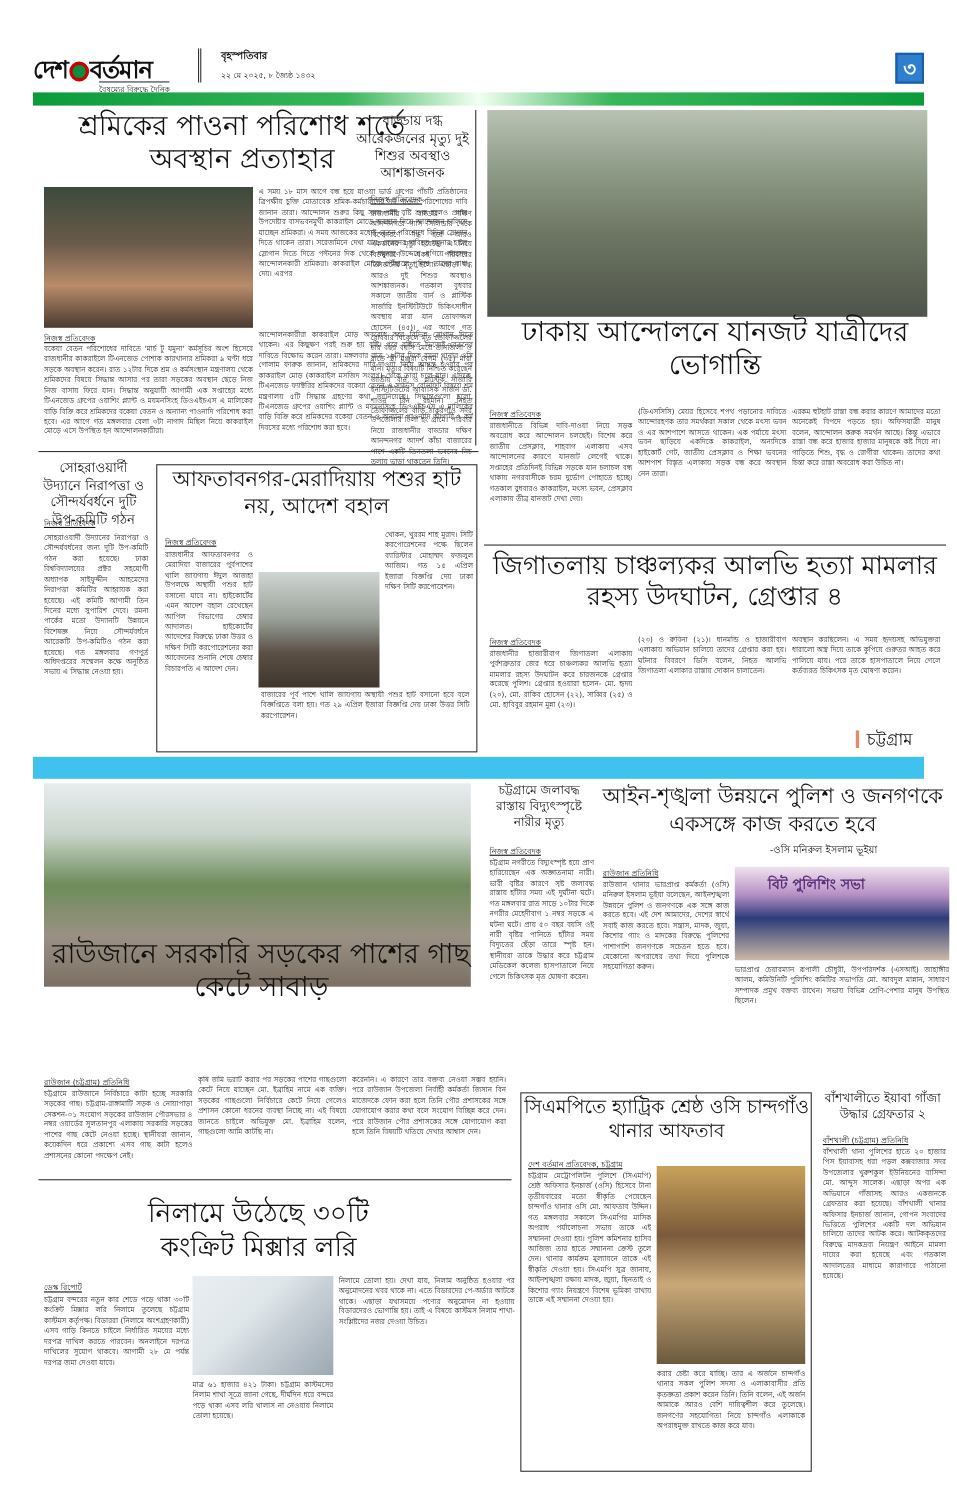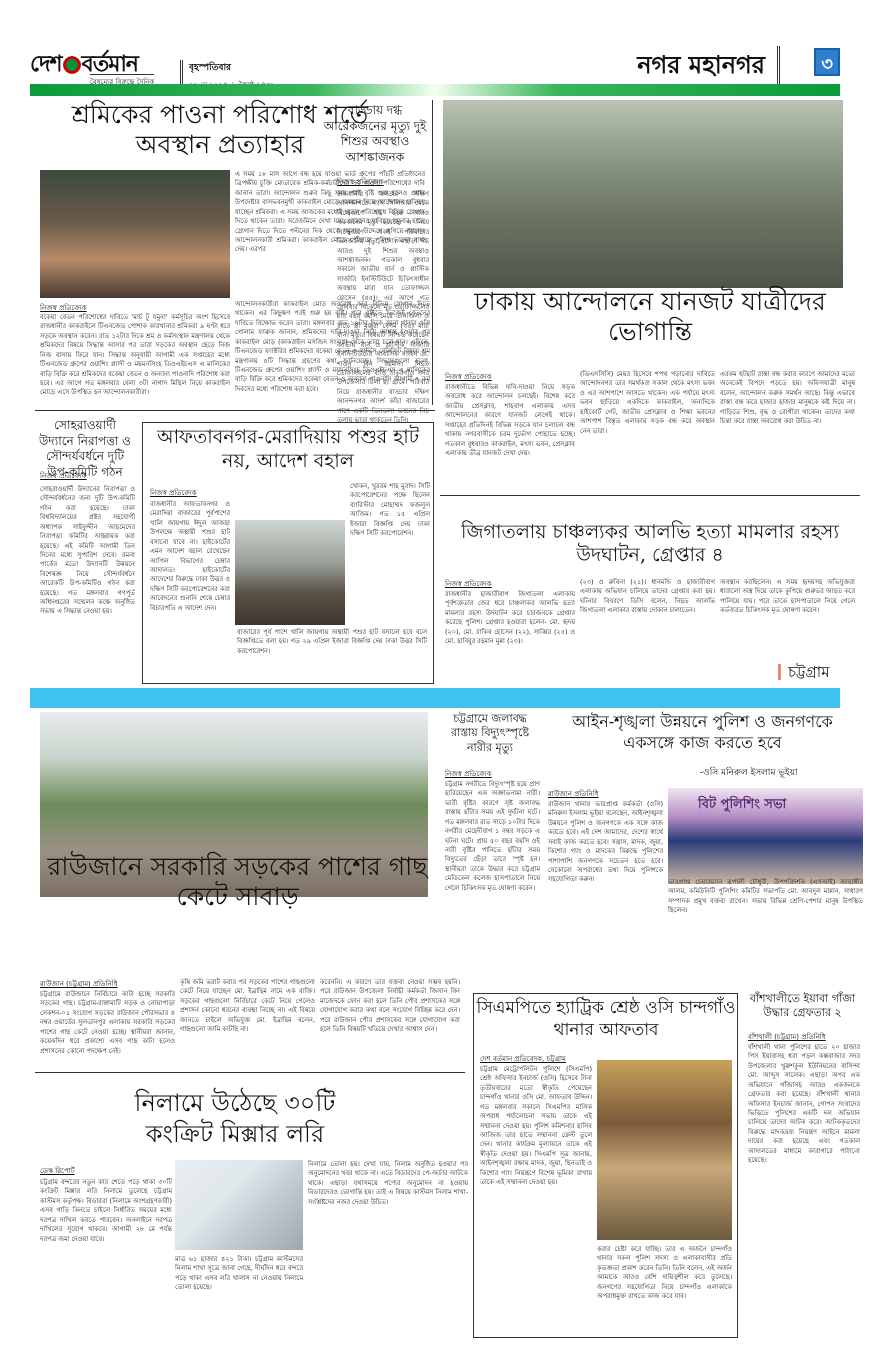--- a/index.html
+++ b/index.html
@@ -2,21 +2,21 @@
 <html><head>
 <meta charset="utf-8">
 <style>
 *{box-sizing:border-box;margin:0;padding:0}
 body{width:870px;height:1352px;background:#fff;font-family:"DejaVu Sans",sans-serif;color:#111;position:relative;overflow:hidden}
 .abs{position:absolute}
 .masthead{left:30px;top:40px;width:810px;height:55px}
 .logo{left:0;top:6px;font-size:22px;font-weight:bold;color:#111;letter-spacing:-1px;font-family:"DejaVu Serif",serif}
 .logo .dot{display:inline-block;width:18px;height:18px;border-radius:50%;background:#0a8f3c;border:3px solid #c00;vertical-align:middle;margin:0 1px}
 .tagline{left:60px;top:34px;font-size:7px;color:#222;border-top:1px solid #333;padding-top:1px}
-.datebox{left:150px;top:20px;border-left:3px double #333;padding-left:6px}
+.datebox{left:150px;top:4px;border-left:3px double #333;padding-left:18px}
 .day{font-size:9px;font-weight:bold}
 .date{font-size:7px;margin-top:4px}
 .section-title{right:60px;top:6px;font-size:24px;font-weight:bold;font-family:"DejaVu Serif",serif;border-right:3px double #333;padding-right:12px}
 .pagenum{right:0;top:8px;width:26px;height:28px;background:#2f7fd0;color:#fff;font-size:18px;font-weight:bold;text-align:center;line-height:28px;border:2px solid #1c5ea8}
 .greenbar{left:30px;top:84px;width:810px;height:12px;background:linear-gradient(90deg,#0a9b3a 0%,#39b55a 35%,#f2fff2 50%,#39b55a 65%,#0a9b3a 100%)}
 .headline{font-family:"DejaVu Serif",serif;text-align:center;line-height:1.2;color:#111}
 .h-big{font-size:25px}
 .h-small{font-size:13px;line-height:1.3}
 .byline{font-size:7px;font-weight:normal;text-decoration:underline}
 .body{font-size:6.5px;line-height:1.45;text-align:justify;color:#222}
@@ -39,21 +39,20 @@
 
 <div class="abs masthead">
   <div class="abs logo">
     <span>দেশ</span><span class="dot"></span><span>বর্তমান</span>
   </div>
   <div class="abs tagline">বৈষম্যের বিরুদ্ধে দৈনিক</div>
   <div class="abs datebox">
     <div class="day">বৃহস্পতিবার</div>
     <div class="date">২২ মে ২০২৫, ৮ জ্যৈষ্ঠ ১৪৩২</div>
   </div>
-  <div class="abs section-title">নগর মহানগর</div>
   <div class="abs pagenum">৩</div>
 </div>
 <div class="abs greenbar"></div>
 
 <div class="abs headline h-big" style="left:35px;top:100px;width:370px;">শ্রমিকের পাওনা পরিশোধ শর্তে অবস্থান প্রত্যাহার</div>
 <div class="abs photo ph-crowd" style="left:40px;top:170px;width:190px;height:128px;"></div>
 <div class="abs body" style="left:235px;top:170px;width:190px;height:130px;overflow:hidden">এ সময় ১৮ মাস আগে বন্ধ হয়ে যাওয়া ভার্ড গ্রুপের পাঁচটি প্রতিষ্ঠানের ত্রিপক্ষীয় চুক্তি মোতাবেক শ্রমিক-কর্মচারীদের সব পাওনা পরিশোধের দাবি জানান তারা। আন্দোলন শুরুর কিছু সময় পরই বৃষ্টি শুরু হলেও প্রধান উপদেষ্টার বাসভবনমুখী কাকরাইল মোড়ে অবস্থান নিয়ে আন্দোলন চালিয়ে যাচ্ছেন শ্রমিকরা। এ সময় আজকের মধ্যেই বেতন পরিশোধে বিভিন্ন স্লোগান দিতে থাকেন তারা। সরেজমিনে দেখা যায়, বেতনের দাবিতে যমুনার হাতে স্লোগান দিতে দিতে পল্টনের দিক থেকে যমুনার উদ্দেশে এগিয়ে আসেন আন্দোলনকারী শ্রমিকরা। কাকরাইল মোড়ে পৌঁছালে পুলিশ তাদের বাধা দেয়। এরপর</div>
 <div class="abs byline" style="left:40px;top:302px;">নিজস্ব প্রতিবেদক</div>
 <div class="abs body" style="left:40px;top:313px;width:190px;height:97px;overflow:hidden">বকেয়া বেতন পরিশোধের দাবিতে 'মার্চ টু যমুনা' কর্মসূচির অংশ হিসেবে রাজধানীর কাকরাইলে টিএনজেড পোশাক কারখানার শ্রমিকরা ৯ ঘণ্টা ধরে সড়কে অবস্থান করেন। রাত ১২টার দিকে শ্রম ও কর্মসংস্থান মন্ত্রণালয় থেকে শ্রমিকদের বিষয়ে সিদ্ধান্ত আসার পর তারা সড়কের অবস্থান ছেড়ে নিজ নিজ বাসায় ফিরে যান। সিদ্ধান্ত অনুযায়ী আগামী এক সপ্তাহের মধ্যে টিএনজেড গ্রুপের ওয়াশিং প্ল্যান্ট ও ময়মনসিংহ ডিওএইচএস এ মালিকের বাড়ি বিক্রি করে শ্রমিকদের বকেয়া বেতন ও অন্যান্য পাওনাদি পরিশোধ করা হবে। এর আগে গত মঙ্গলবার বেলা ৩টা নাগাদ মিছিল নিয়ে কাকরাইল মোড়ে এসে উপস্থিত হন আন্দোলনকারীরা।</div>
 <div class="abs body" style="left:235px;top:300px;width:195px;height:110px;overflow:hidden">আন্দোলনকারীরা কাকরাইল মোড় অবরোধ করে বিভিন্ন স্লোগান দিতে থাকেন। এর কিছুক্ষণ পরই শুরু হয় বৃষ্টি। পরে বৃষ্টিতে ভিজেই বেতনের দাবিতে বিক্ষোভ করেন তারা। মঙ্গলবার রাত ১২টার দিকে রমনা থানার ওসি গোলাম ফারুক জানান, শ্রমিকদের দাবি-দাওয়া নিয়ে আশ্বস্ত হওয়ার পর কাকরাইল মোড় (কাকরাইল মসজিদ সংলগ্ন) থেকে তারা চলে যান। এদিকে, টিএনজেড ফ্যাক্টরির শ্রমিকদের বকেয়া বেতন ও সার্ভিস বেনিফিট বিষয়ে শ্রম মন্ত্রণালয় ৫টি সিদ্ধান্ত গ্রহণের কথা জানিয়েছে। সিদ্ধান্তগুলো হলো, টিএনজেড গ্রুপের ওয়াশিং প্ল্যান্ট ও ময়মনসিংহ ডিওএইচএস এ মালিকের বাড়ি বিক্রি করে শ্রমিকদের বকেয়া বেতন ও অন্যান্য পাওনাদি আগামী ৭ কর্ম দিবসের মধ্যে পরিশোধ করা হবে।</div>
@@ -61,63 +60,63 @@
 <div class="abs vline" style="left:432px;top:100px;height:305px"></div>
 
 <div class="abs headline h-small" style="left:320px;top:103px;width:110px;font-size:12px">বাড্ডায় দগ্ধ আরেকজনের মৃত্যু দুই শিশুর অবস্থাও আশঙ্কাজনক</div>
 <div class="abs byline" style="left:337px;top:176px;">নিজস্ব প্রতিবেদক</div>
 <div class="abs body" style="left:337px;top:190px;width:92px;height:250px;overflow:hidden">রাজধানীর বাড্ডার দক্ষিণ আনন্দনগরে গ্যাস সিলিন্ডার থেকে বিস্ফোরণে দগ্ধ হয়ে আরও একজনের মৃত্যু হয়েছে। এ নিয়ে বিস্ফোরণে একই পরিবারের তিনজনের মৃত্যু হলো। এছাড়া দগ্ধ আরও দুই শিশুর অবস্থাও আশঙ্কাজনক। গতকাল বুধবার সকালে জাতীয় বার্ন ও প্লাস্টিক সার্জারি ইনস্টিটিউটে চিকিৎসাধীন অবস্থায় মারা যান তোফাজ্জল হোসেন (৪৫)। এর আগে গত রোববার বিকেলে মৃত তোফাজ্জলের চার বছর বয়সি মেয়ে তানজিলা ও রাতে স্ত্রী মঞ্জুরা বেগম (৩৫) মারা যান। মৃত্যুর বিষয়টি নিশ্চিত করেছেন জাতীয় বার্ন ও প্লাস্টিক সার্জারি ইনস্টিটিউটের আবাসিক সার্জন ডা. শাওন বিন রহমান। নিহত তোফাজ্জলের বাড়ি ঠাকুরগাঁও সদর উপজেলার চিলা হং গ্রামে। পরিবার নিয়ে রাজধানীর বাড্ডার দক্ষিণ আনন্দনগর আদর্শ কাঁচা বাজারের পাশে একটি তিনতলা ভবনের নিচ তলায় ভাড়া থাকতেন তিনি।</div>
 
 <div class="abs photo ph-road" style="left:443px;top:100px;width:400px;height:188px;"></div>
 <div class="abs headline h-big" style="left:440px;top:287px;width:420px;">ঢাকায় আন্দোলনে যানজট যাত্রীদের ভোগান্তি</div>
 <div class="abs byline" style="left:445px;top:371px;">নিজস্ব প্রতিবেদক</div>
 <div class="abs body" style="left:445px;top:383px;width:130px;height:105px;overflow:hidden">রাজধানীতে বিভিন্ন দাবি-দাওয়া নিয়ে সড়ক অবরোধ করে আন্দোলন চলছেই। বিশেষ করে জাতীয় প্রেসক্লাব, শাহবাগ এলাকায় এসব আন্দোলনের কারণে যানজট লেগেই থাকে। সপ্তাহের প্রতিদিনই বিভিন্ন সড়কে যান চলাচল বন্ধ থাকায় নগরবাসীকে চরম দুর্ভোগ পোহাতে হচ্ছে। গতকাল বুধবারও কাকরাইল, মৎস্য ভবন, প্রেসক্লাব এলাকায় তীব্র যানজট দেখা দেয়।</div>
-<div class="abs body" style="left:580px;top:370px;width:135px;height:118px;overflow:hidden">(ডিএসসিসি) মেয়র হিসেবে শপথ পড়ানোর দাবিতে আন্দোদনগর তার সমর্থকরা সকাল থেকে মৎস্য ভবন ও এর আশপাশে আসতে থাকেন। এক পর্যায়ে মৎস্য ভবন ছাড়িয়ে একদিকে কাকরাইল, অন্যদিকে হাইকোর্ট গেট, জাতীয় প্রেসক্লাব ও শিক্ষা ভবনের আশপাশ বিস্তৃত এলাকায় সড়ক বন্ধ করে অবস্থান নেন তারা।</div>
+<div class="abs body" style="left:580px;top:370px;width:135px;height:118px;overflow:hidden">(ডিএসসিসি) মেয়র হিসেবে শপথ পড়ানোর দাবিতে আন্দোরহণক তার সমর্থকরা সকাল থেকে মৎস্য ভবন ও এর আশপাশে আসতে থাকেন। এক পর্যায়ে মৎস্য ভবন ছাড়িয়ে একদিকে কাকরাইল, অন্যদিকে হাইকোর্ট গেট, জাতীয় প্রেসক্লাব ও শিক্ষা ভবনের আশপাশ বিস্তৃত এলাকায় সড়ক বন্ধ করে অবস্থান নেন তারা।</div>
 <div class="abs body" style="left:720px;top:370px;width:135px;height:118px;overflow:hidden">এরকম হুটহাট রাস্তা বন্ধ করার কারণে আমাদের মতো অনেকেই বিপদে পড়তে হয়। অফিসযাত্রী মানুষ বলেন, আন্দোলন করুক সমর্থন আছে। কিন্তু এভাবে রাস্তা বন্ধ করে হাজার হাজার মানুষকে কষ্ট দিয়ে না। গাড়িতে শিশু, বৃদ্ধ ও রোগীরা থাকেন। তাদের কথা চিন্তা করে রাস্তা অবরোধ করা উচিত না।</div>
 
 <div class="abs hline" style="left:35px;top:410px;width:400px"></div>
 <div class="abs headline h-small" style="left:35px;top:418px;width:100px;font-size:12px">সোহরাওয়ার্দী উদ্যানে নিরাপত্তা ও সৌন্দর্যবর্ধনে দুটি উপ-কমিটি গঠন</div>
 <div class="abs byline" style="left:40px;top:470px;">নিজস্ব প্রতিবেদক</div>
 <div class="abs body" style="left:40px;top:485px;width:95px;height:195px;overflow:hidden">সোহরাওয়ার্দী উদ্যানের নিরাপত্তা ও সৌন্দর্যবর্ধনের জন্য দুটি উপ-কমিটি গঠন করা হয়েছে। ঢাকা বিশ্ববিদ্যালয়ের প্রক্টর সহযোগী অধ্যাপক সাইফুদ্দীন আহমেদের নিরাপত্তা কমিটির আহ্বায়ক করা হয়েছে। এই কমিটি আগামী তিন দিনের মধ্যে সুপারিশ দেবে। রমনা পার্কের মতো উদ্যানটি উন্নয়নে বিশেষজ্ঞ নিয়ে সৌন্দর্যবর্ধনে আরেকটি উপ-কমিটিও গঠন করা হয়েছে। গত মঙ্গলবার গণপূর্ত অধিদপ্তরের সম্মেলন কক্ষে অনুষ্ঠিত সভায় এ সিদ্ধান্ত নেওয়া হয়।</div>
 
 <div class="abs box" style="left:142px;top:422px;width:292px;height:262px"></div>
 <div class="abs headline" style="left:145px;top:425px;width:286px;font-size:19px;line-height:1.25">আফতাবনগর-মেরাদিয়ায় পশুর হাট নয়, আদেশ বহাল</div>
 <div class="abs byline" style="left:150px;top:487px;">নিজস্ব প্রতিবেদক</div>
 <div class="abs body" style="left:150px;top:500px;width:80px;height:178px;overflow:hidden">রাজধানীর আফতাবনগর ও মেরাদিয়া বাজারের পূর্বপাশের খালি জায়গায় ঈদুল আজহা উপলক্ষে অস্থায়ী পশুর হাট বসানো যাবে না। হাইকোর্টের এমন আদেশ বহাল রেখেছেন আপিল বিভাগের চেম্বার আদালত। হাইকোর্টের আদেশের বিরুদ্ধে ঢাকা উত্তর ও দক্ষিণ সিটি করপোরেশনের করা আবেদনের শুনানি শেষে চেম্বার বিচারপতি এ আদেশ দেন।</div>
 <div class="abs photo ph-cattle" style="left:235px;top:520px;width:110px;height:105px;"></div>
 <div class="abs body" style="left:350px;top:482px;width:80px;height:140px;overflow:hidden">খোকন, খুররম শাহ মুরাদ। সিটি করপোরেশনের পক্ষে ছিলেন ব্যারিস্টার মোহাম্মদ ফজলুল আজিম। গত ১৫ এপ্রিল ইজারা বিজ্ঞপ্তি দেয় ঢাকা দক্ষিণ সিটি করপোরেশন।</div>
 <div class="abs body" style="left:237px;top:628px;width:190px;height:50px;overflow:hidden">বাজারের পূর্ব পাশে খালি জায়গায় অস্থায়ী পশুর হাট বসানো হবে বলে বিজ্ঞপ্তিতে বলা হয়। গত ২৯ এপ্রিল ইজারা বিজ্ঞপ্তি দেয় ঢাকা উত্তর সিটি করপোরেশন।</div>
 
 <div class="abs hline" style="left:440px;top:495px;width:420px"></div>
-<div class="abs headline h-big" style="left:445px;top:520px;width:410px;font-size:19px">জিগাতলায় চাঞ্চল্যকর আলভি হত্যা মামলার রহস্য উদঘাটন, গ্রেপ্তার ৪</div>
+<div class="abs headline h-big" style="left:445px;top:502px;width:410px;font-size:23px">জিগাতলায় চাঞ্চল্যকর আলভি হত্যা মামলার রহস্য উদঘাটন, গ্রেপ্তার ৪</div>
 <div class="abs byline" style="left:445px;top:578px;">নিজস্ব প্রতিবেদক</div>
 <div class="abs body" style="left:445px;top:590px;width:130px;height:90px;overflow:hidden">রাজধানীর হাজারীবাগ জিগাতলা এলাকায় পূর্বশত্রুতার জের ধরে চাঞ্চল্যকর আলভি হত্যা মামলার রহস্য উদঘাটন করে চারজনকে গ্রেপ্তার করেছে পুলিশ। গ্রেপ্তার হওয়ারা হলেন- মো. হৃদয় (২০), মো. রাকিব হোসেন (২২), সাব্বির (২৫) ও মো. হাবিবুর রহমান মুন্না (২৩)।</div>
 <div class="abs body" style="left:580px;top:578px;width:135px;height:100px;overflow:hidden">(২৩) ও রুবিনা (২১)। ধানমন্ডি ও হাজারীবাগ এলাকায় অভিযান চালিয়ে তাদের গ্রেপ্তার করা হয়। ঘটনার বিবরণে ডিসি বলেন, নিহত আলভি জিগাতলা এলাকার রাস্তায় দোকান চালাতেন।</div>
 <div class="abs body" style="left:720px;top:578px;width:135px;height:100px;overflow:hidden">অবস্থান করছিলেন। এ সময় হৃদয়সহ অভিযুক্তরা ধারালো অস্ত্র দিয়ে তাকে কুপিয়ে গুরুতর আহত করে পালিয়ে যায়। পরে তাকে হাসপাতালে নিয়ে গেলে কর্তব্যরত চিকিৎসক মৃত ঘোষণা করেন।</div>
 
 <div class="abs orangebar" style="left:778px;top:664px;width:3px;height:16px"></div>
 <div class="abs" style="left:788px;top:660px;font-size:15px;font-weight:normal;font-family:'DejaVu Serif',serif">চট্টগ্রাম</div>
 <div class="abs cyanbar" style="left:30px;top:688px;width:810px;height:20px"></div>
 
 <div class="abs photo ph-trees" style="left:40px;top:712px;width:388px;height:185px;"></div>
 <div class="abs headline h-big" style="left:35px;top:852px;width:405px;font-size:25px">রাউজানে সরকারি সড়কের পাশের গাছ কেটে সাবাড়</div>
 <div class="abs byline" style="left:40px;top:978px;">রাউজান (চট্টগ্রাম) প্রতিনিধি</div>
 <div class="abs body" style="left:40px;top:990px;width:135px;height:75px;overflow:hidden">চট্টগ্রামে রাউজানে নির্বিচারে কাটা হচ্ছে সরকারি সড়কের গাছ। চট্টগ্রাম-রাঙ্গামাটি সড়ক ও নোয়াপাড়া সেকশন-০১ সংযোগ সড়কের রাউজান পৌরসভার ৪ নম্বর ওয়ার্ডের সুলতানপুর এলাকায় সরকারি সড়কের পাশের গাছ কেটে নেওয়া হচ্ছে। স্থানীয়রা জানান, কয়েকদিন ধরে প্রকাশ্যে এসব গাছ কাটা হলেও প্রশাসনের কোনো পদক্ষেপ নেই।</div>
 <div class="abs body" style="left:180px;top:978px;width:135px;height:87px;overflow:hidden">কৃষি জমি ভরাট করার পর সড়কের পাশের গাছগুলো কেটে নিয়ে যাচ্ছেন মো. ইব্রাহিম নামে এক ব্যক্তি। সড়কের গাছগুলো নির্বিচারে কেটে নিয়ে গেলেও প্রশাসন কোনো ধরনের ব্যবস্থা নিচ্ছে না। এই বিষয়ে জানতে চাইলে অভিযুক্ত মো. ইব্রাহিম বলেন, গাছগুলো আমি কাটছি না।</div>
 <div class="abs body" style="left:320px;top:978px;width:140px;height:87px;overflow:hidden">করেননি। এ কারণে তার বক্তব্য নেওয়া সম্ভব হয়নি। পরে রাউজান উপজেলা নির্বাহী কর্মকর্তা জিসান বিন মাজেদকে ফোন করা হলে তিনি পৌর প্রশাসকের সঙ্গে যোগাযোগ করার কথা বলে সংযোগ বিচ্ছিন্ন করে দেন। পরে রাউজান পৌর প্রশাসকের সঙ্গে যোগাযোগ করা হলে তিনি বিষয়টি খতিয়ে দেখার আশ্বাস দেন।</div>
 
 <div class="abs headline h-small" style="left:440px;top:712px;width:100px;font-size:11px">চট্টগ্রামে জলাবদ্ধ রাস্তায় বিদ্যুৎস্পৃষ্টে নারীর মৃত্যু</div>
 <div class="abs byline" style="left:445px;top:768px;">নিজস্ব প্রতিবেদক</div>
 <div class="abs body" style="left:445px;top:780px;width:95px;height:190px;overflow:hidden">চট্টগ্রাম নগরীতে বিদ্যুৎস্পৃষ্ট হয়ে প্রাণ হারিয়েছেন এক অজ্ঞাতনামা নারী। ভারী বৃষ্টির কারণে সৃষ্ট জলাবদ্ধ রাস্তায় হাঁটার সময় এই দুর্ঘটনা ঘটে। গত মঙ্গলবার রাত সাড়ে ১০টার দিকে নগরীর মেহেদীবাগ ১ নম্বর সড়কে এ ঘটনা ঘটে। প্রায় ৫০ বছর বয়সি ওই নারী বৃষ্টির পানিতে হাঁটার সময় বিদ্যুতের ছেঁড়া তারে স্পৃষ্ট হন। স্থানীয়রা তাকে উদ্ধার করে চট্টগ্রাম মেডিকেল কলেজ হাসপাতালে নিয়ে গেলে চিকিৎসক মৃত ঘোষণা করেন।</div>
 
-<div class="abs headline" style="left:545px;top:712px;width:315px;font-size:16px;line-height:1.3">আইন-শৃঙ্খলা উন্নয়নে পুলিশ ও জনগণকে একসঙ্গে কাজ করতে হবে</div>
+<div class="abs headline" style="left:545px;top:712px;width:315px;font-size:19px;line-height:1.3">আইন-শৃঙ্খলা উন্নয়নে পুলিশ ও জনগণকে একসঙ্গে কাজ করতে হবে</div>
 <div class="abs" style="left:700px;top:765px;font-size:9px;font-family:'DejaVu Serif',serif">-ওসি মনিরুল ইসলাম ভূইয়া</div>
 <div class="abs byline" style="left:548px;top:788px;">রাউজান প্রতিনিধি</div>
 <div class="abs body" style="left:548px;top:800px;width:115px;height:170px;overflow:hidden">রাউজান থানার ভারপ্রাপ্ত কর্মকর্তা (ওসি) মনিরুল ইসলাম ভূইয়া বলেছেন, আইনশৃঙ্খলা উন্নয়নে পুলিশ ও জনগণকে এক সঙ্গে কাজ করতে হবে। এই দেশ আমাদের, দেশের স্বার্থে সবাই কাজ করতে হবে। সন্ত্রাস, মাদক, জুয়া, কিশোর গ্যাং ও মাদকের বিরুদ্ধে পুলিশের পাশাপাশি জনগণকে সচেতন হতে হবে। যেকোনো অপরাধের তথ্য দিয়ে পুলিশকে সহযোগিতা করুন।</div>
-<div class="abs photo ph-police" style="left:668px;top:788px;width:195px;height:96px;">
+<div class="abs photo ph-police" style="left:668px;top:788px;width:195px;height:85px;">
   <div style="position:absolute;left:30px;top:6px;font-size:13px;color:#5a2d7a;font-weight:bold">বিট পুলিশিং সভা</div>
 </div>
 <div class="abs body" style="left:668px;top:878px;width:195px;height:92px;overflow:hidden">ভারপ্রাপ্ত চেয়ারম্যান রূপালী চৌধুরী, উপপরিদর্শক (এসআই) জাহাঙ্গীর আলম, কমিউনিটি পুলিশিং কমিটির সভাপতি মো. আবদুল মান্নান, সাধারণ সম্পাদক প্রমুখ বক্তব্য রাখেন। সভায় বিভিন্ন শ্রেণি-পেশার মানুষ উপস্থিত ছিলেন।</div>
 
 <div class="abs box" style="left:473px;top:993px;width:265px;height:345px"></div>
 <div class="abs headline" style="left:476px;top:996px;width:260px;font-size:17px;line-height:1.3">সিএমপিতে হ্যাট্রিক শ্রেষ্ঠ ওসি চান্দগাঁও থানার আফতাব</div>
 <div class="abs byline" style="left:480px;top:1053px;">দেশ বর্তমান প্রতিবেদক, চট্টগ্রাম</div>
 <div class="abs body" style="left:480px;top:1065px;width:112px;height:270px;overflow:hidden">চট্টগ্রাম মেট্রোপলিটন পুলিশে (সিএমপি) শ্রেষ্ঠ অফিসার ইনচার্জ (ওসি) হিসেবে টানা তৃতীয়বারের মতো স্বীকৃতি পেয়েছেন চান্দগাঁও থানার ওসি মো. আফতাব উদ্দিন। গত মঙ্গলবার সকালে সিএমপির মাসিক অপরাধ পর্যালোচনা সভায় তাকে এই সম্মাননা দেওয়া হয়। পুলিশ কমিশনার হাসিব আজিজ তার হাতে সম্মাননা ক্রেস্ট তুলে দেন। থানার কার্যক্রম মূল্যায়নে তাকে এই স্বীকৃতি দেওয়া হয়। সিএমপি সূত্র জানায়, আইনশৃঙ্খলা রক্ষায় মাদক, জুয়া, ছিনতাই ও কিশোর গ্যাং নিয়ন্ত্রণে বিশেষ ভূমিকা রাখায় তাকে এই সম্মাননা দেওয়া হয়।</div>
 <div class="abs photo ph-officer" style="left:597px;top:1060px;width:135px;height:180px;"></div>
 <div class="abs body" style="left:597px;top:1245px;width:135px;height:90px;overflow:hidden">করার চেষ্টা করে যাচ্ছি। তার এ অর্জনে চান্দগাঁও থানার সকল পুলিশ সদস্য ও এলাকাবাসীর প্রতি কৃতজ্ঞতা প্রকাশ করেন তিনি। তিনি বলেন, এই অর্জন আমাকে আরও বেশি দায়িত্বশীল করে তুলেছে। জনগণের সহযোগিতা নিয়ে চান্দগাঁও এলাকাকে অপরাধমুক্ত রাখতে কাজ করে যাব।</div>

